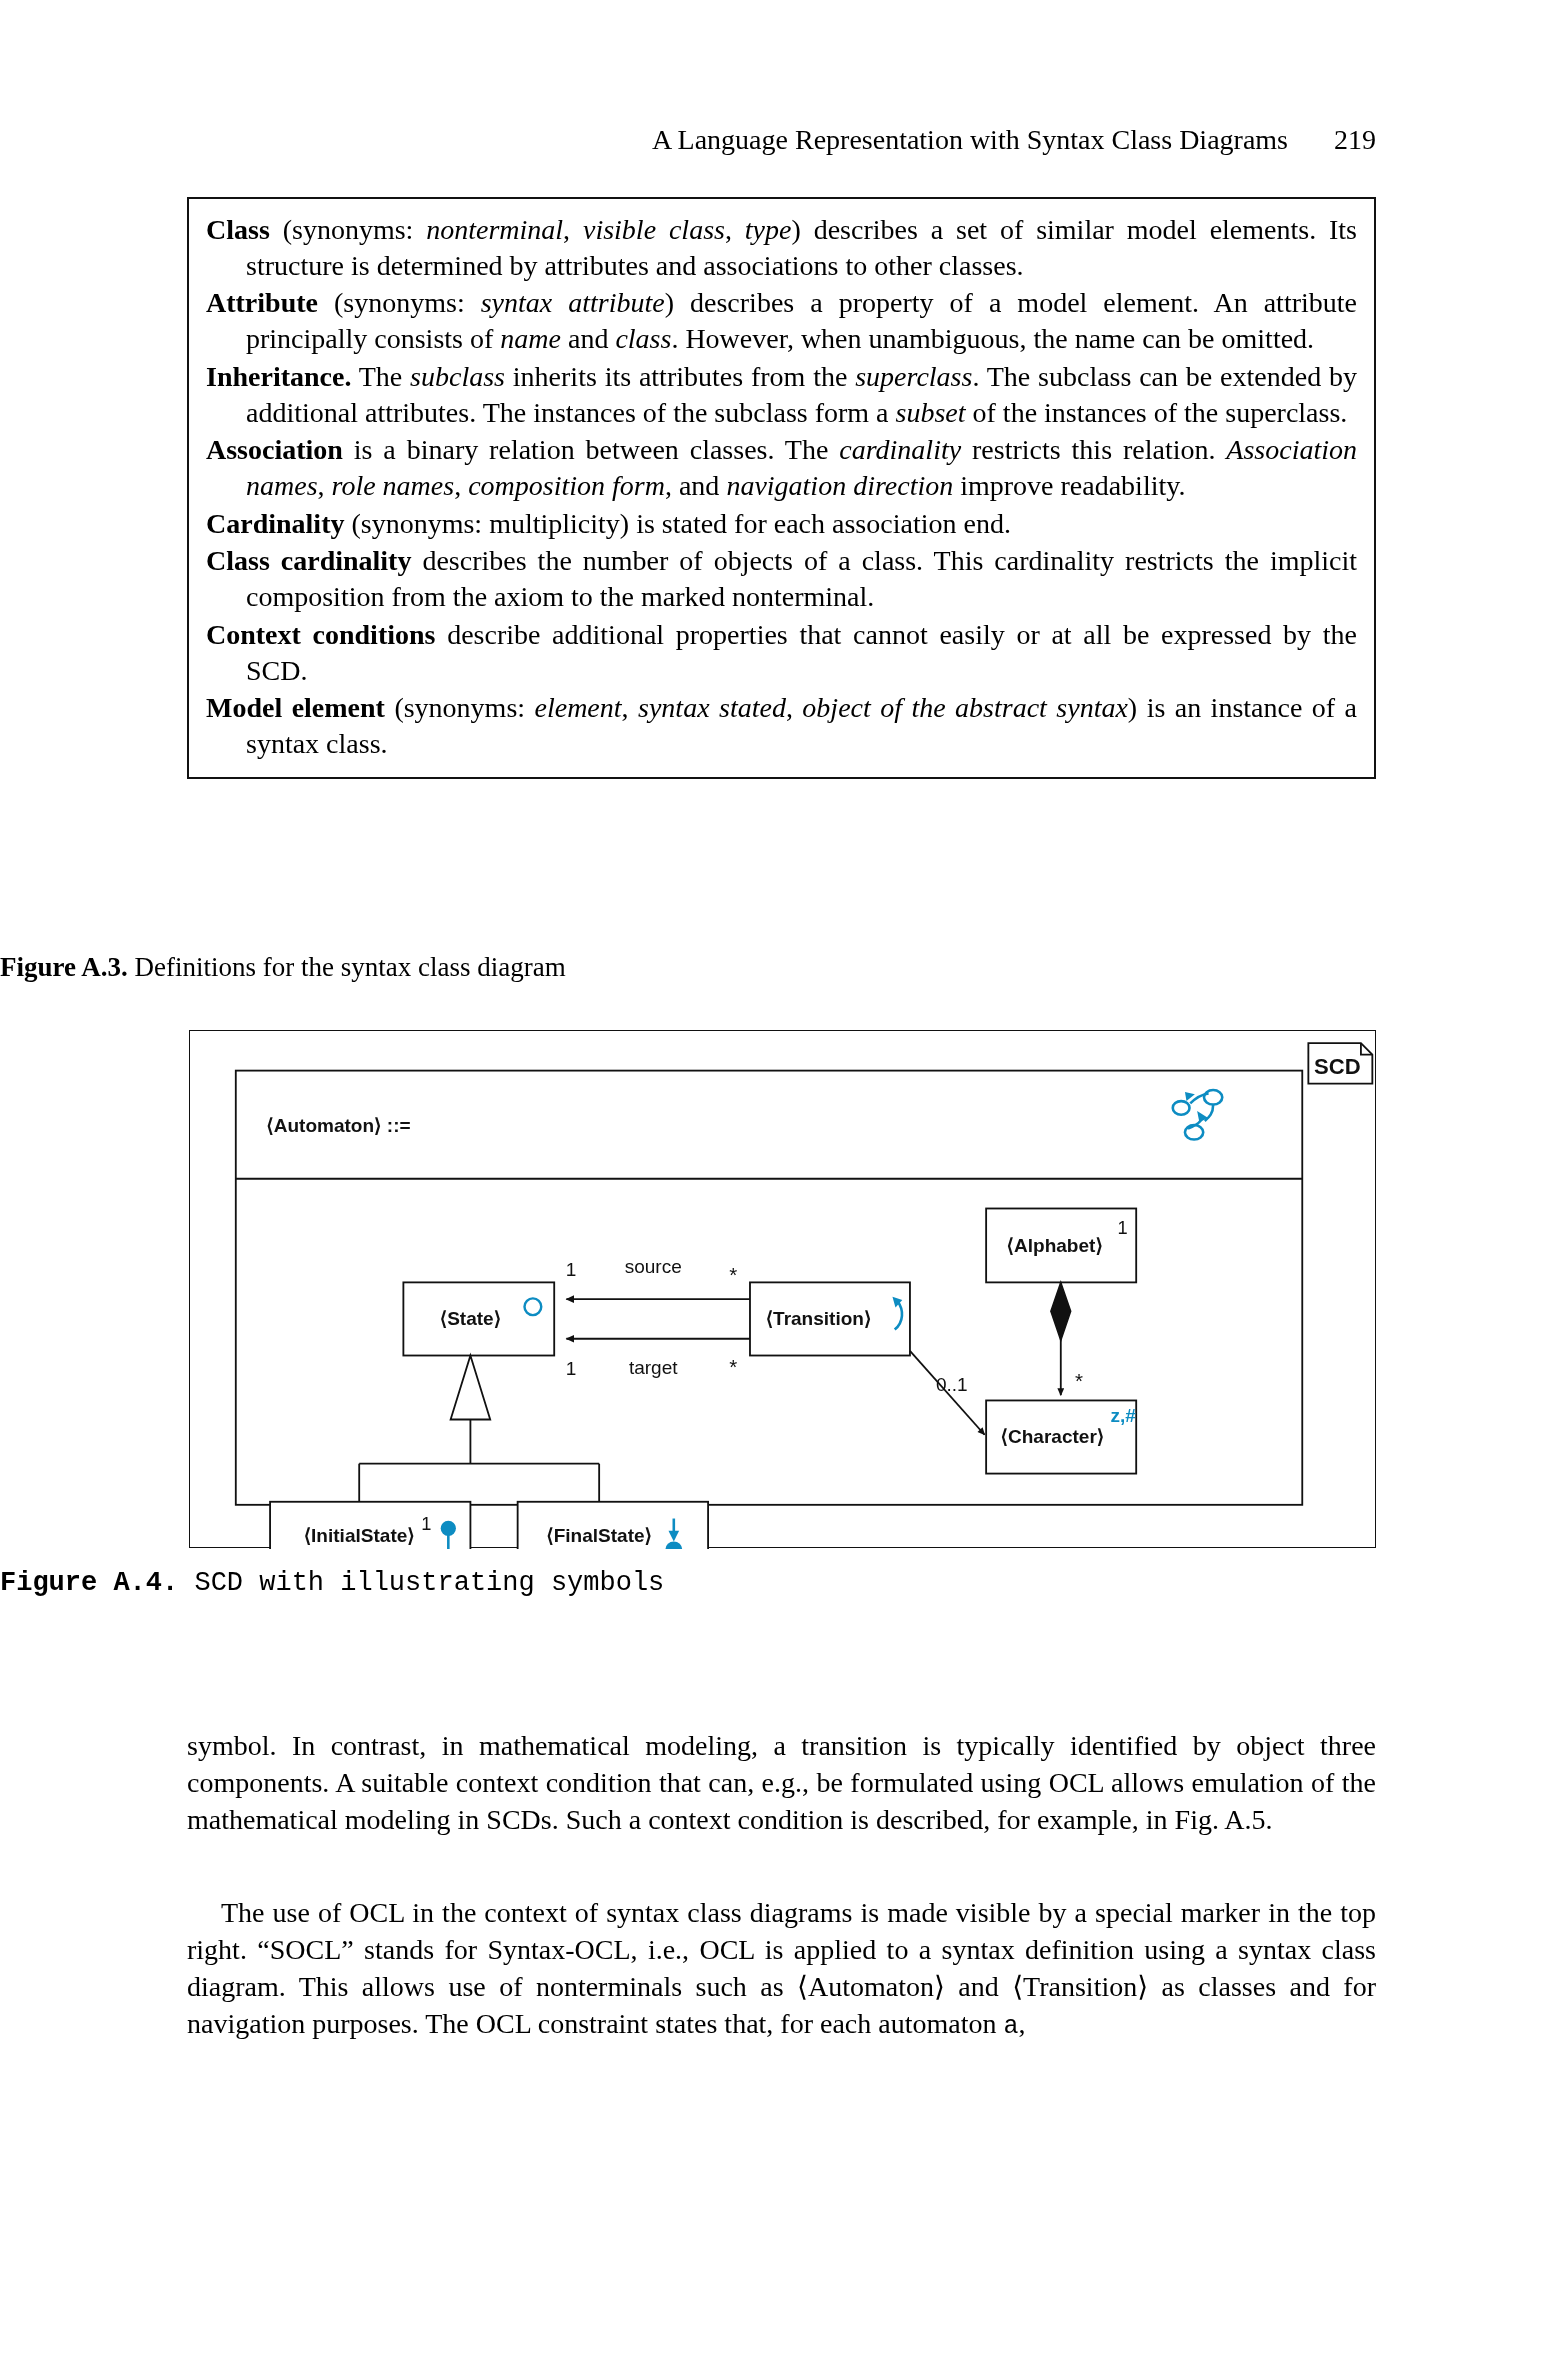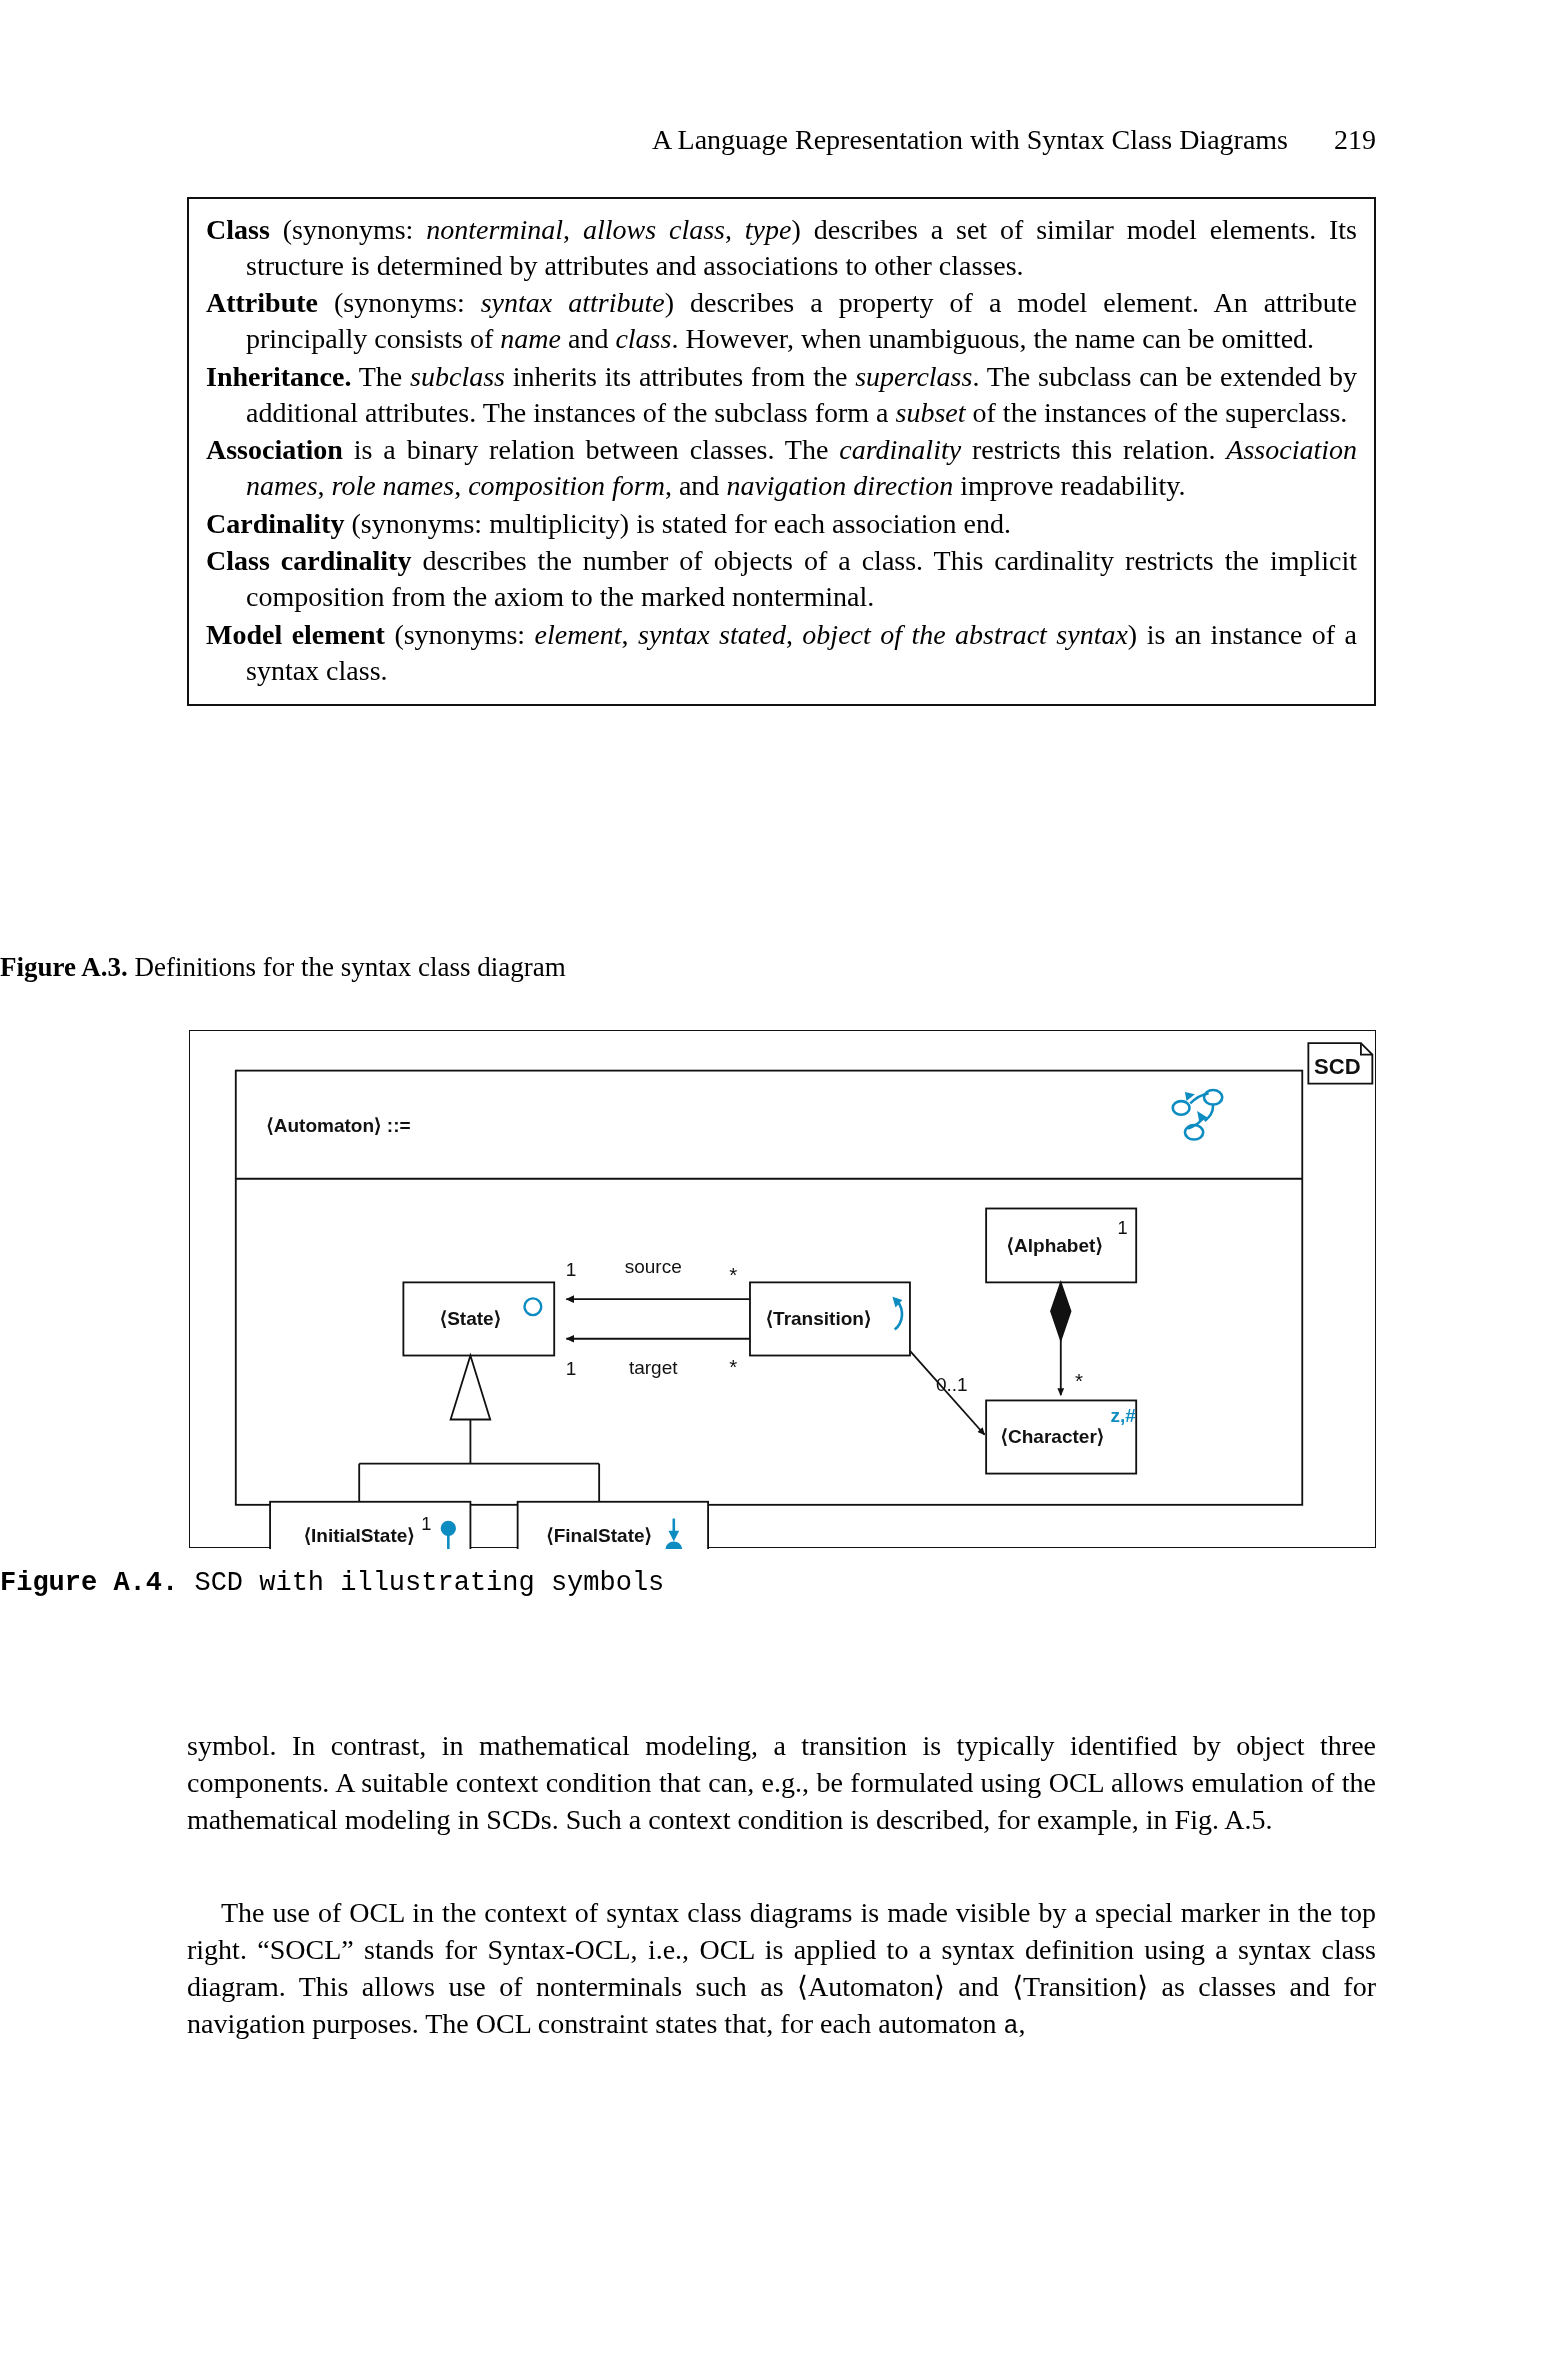--- a/index.html
+++ b/index.html
@@ -86,26 +86,27 @@
 <body>
 
 <div class="page">
 
   <div class="runhead">
     <span>A  Language Representation with Syntax Class Diagrams</span>
     <span class="runhead-folio">219</span>
   </div>
 
   <div class="defbox" id="defbox">
-      <p class="defitem"><b>Class</b><span> (synonyms: <i>nonterminal</i>, <i>allows class</i>, <i>type</i>) describes a set of similar model elements. Its structure is determined by attributes and associations to other classes.</span></p>
+      <p class="defitem"><b>Class</b><span> (synonyms: <i>nonterminal</i>, <i>visible class</i>, <i>type</i>) describes a set of similar model elements. Its structure is determined by attributes and associations to other classes.</span></p>
       <p class="defitem"><b>Attribute</b><span> (synonyms: <i>syntax attribute</i>) describes a property of a model element. An attribute principally consists of <i>name</i> and <i>class</i>. However, when unambiguous, the name can be omitted.</span></p>
       <p class="defitem"><b>Inheritance.</b><span> The <i>subclass</i> inherits its attributes from the <i>superclass</i>. The subclass can be extended by additional attributes. The instances of the subclass form a <i>subset</i> of the instances of the superclass.</span></p>
       <p class="defitem"><b>Association</b><span> is a binary relation between classes. The <i>cardinality</i> restricts this relation. <i>Association names</i>, <i>role names</i>, <i>composition form</i>, and <i>navigation direction</i> improve readability.</span></p>
       <p class="defitem"><b>Cardinality</b><span> (synonyms: multiplicity) is stated for each association end.</span></p>
       <p class="defitem"><b>Class cardinality</b><span> describes the number of objects of a class. This cardinality restricts the implicit composition from the axiom to the marked nonterminal.</span></p>
+      <p class="defitem"><b>Context conditions</b><span> describe additional properties that cannot easily or at all be expressed by the SCD.</span></p>
       <p class="defitem"><b>Model element</b><span> (synonyms: <i>element</i>, <i>syntax stated</i>, <i>object of the abstract syntax</i>) is an instance of a syntax class.</span></p>
     </div>
 
   <div class="figcap" id="figcap-a3">
     <span class="cap-num">Figure A.3.</span><span> Definitions for the syntax class diagram</span>
   </div>
 
   <div class="figframe">
     <svg class="scd-svg" width="1187" height="518" viewBox="0 0 1558 680">
       <defs>

